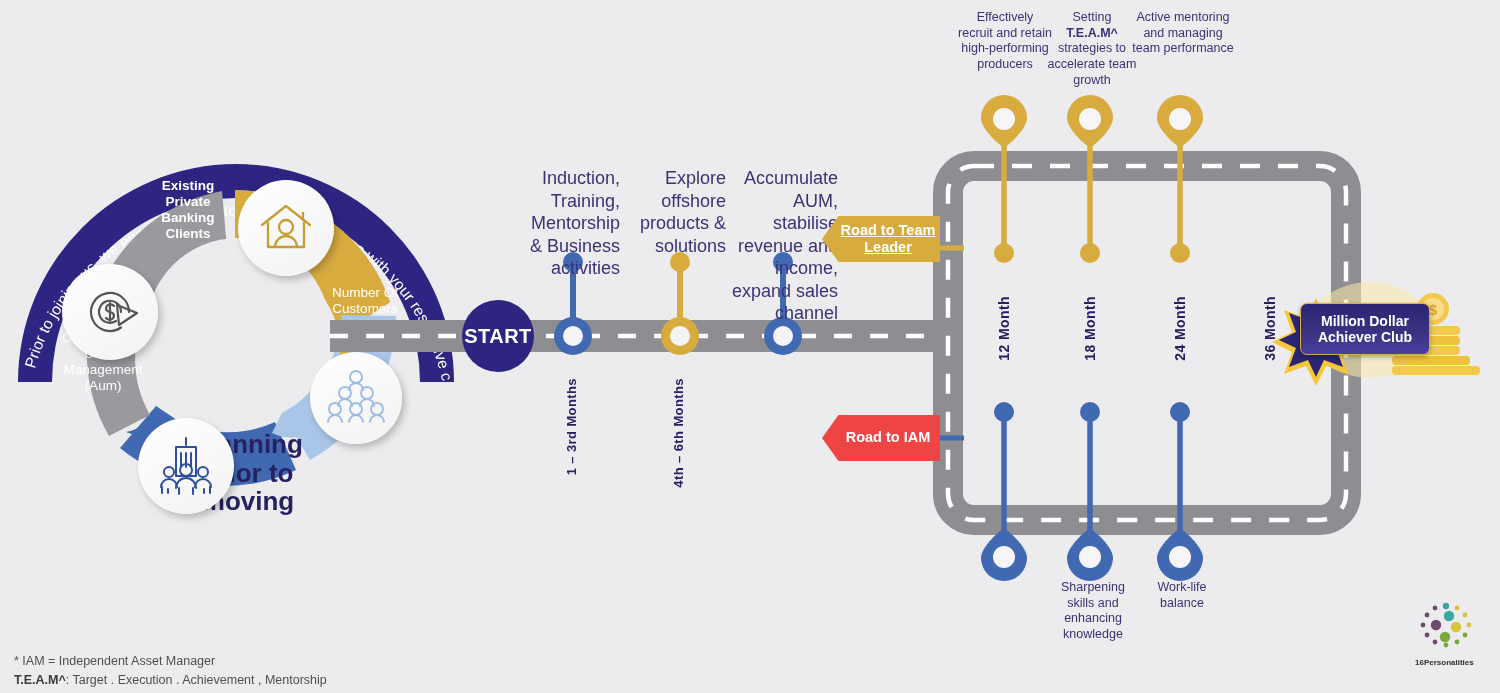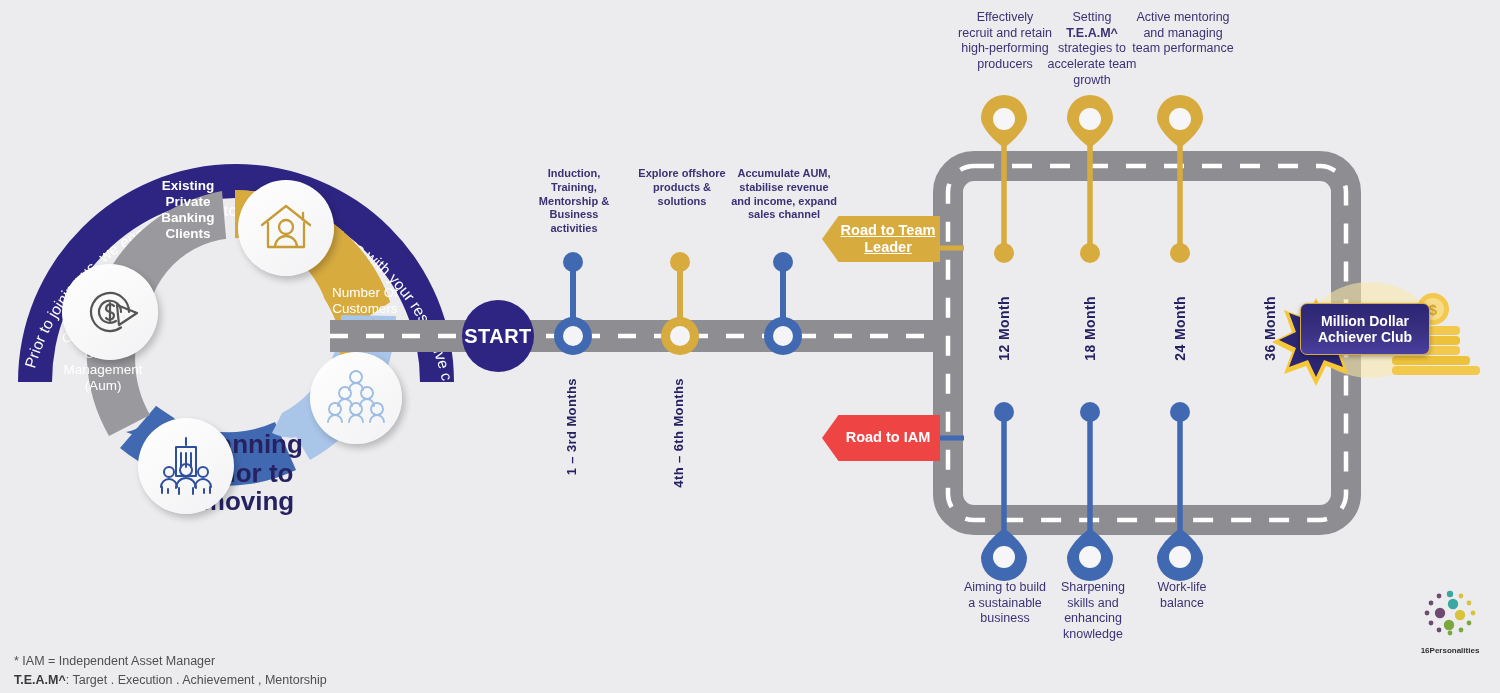--- a/index.html
+++ b/index.html
@@ -48,25 +48,24 @@
     width: 72px; height: 72px;
     border-radius: 50%;
     background: #2e2583;
     color: #fff;
     display: flex; align-items: center; justify-content: center;
     font-size: 20px; font-weight: bold; letter-spacing: .5px;
   }
 
   .stop-label-top {
     position: absolute;
-    text-align: center;
-    font-size: 11px;
+    text-align: right;
+    font-size: 18px;
     line-height: 1.25;
     color: #3b3275;
-    font-weight: bold;
   }
   .stop-label-vert {
     position: absolute;
     font-size: 13px;
     font-weight: bold;
     color: #262262;
     writing-mode: vertical-rl;
     transform: rotate(180deg);
     letter-spacing: .4px;
     white-space: nowrap;
@@ -116,21 +115,21 @@
   }
 
   
   #footnote {
     position: absolute; left: 14px; top: 652px;
     font-size: 12.5px; color: #4f4f4f; line-height: 1.55;
   }
   #footnote b { color: #3a3a3a; }
 
   
-  #logo { position: absolute; left: 1415px; top: 588px; width: 70px; text-align: center; }
+  #logo { position: absolute; left: 1415px; top: 600px; width: 70px; }
   #logo .caption { font-size: 8px; font-weight: bold; color: #2f2f2f; margin-top: 2px; }
 </style>
 </head>
 <body>
 
 <div id="stage">
 
   <div id="donut">
     <svg width="450" height="410" viewBox="0 0 450 410">
       <defs>
@@ -351,21 +350,20 @@
       <span>Active mentoring and managing team performance</span>
     </div>
 
     
     <div class="month-label" style="left:996px; top:296px;">12 Month</div>
     <div class="month-label" style="left:1082px; top:296px;">18 Month</div>
     <div class="month-label" style="left:1172px; top:296px;">24 Month</div>
     <div class="month-label" style="left:1262px; top:296px;">36 Month</div>
 
     
-    <div class="pin-label" style="left:960px; top:580px; width:90px;">Aiming to build a sustainable business</div>
     <div class="pin-label" style="left:1048px; top:580px; width:90px;">Sharpening skills and enhancing knowledge</div>
     <div class="pin-label" style="left:1138px; top:580px; width:88px;">Work-life balance</div>
 
     
     <div id="mdBadge">
       <div class="plate">
         <span>
           <span>Million Dollar</span><br>
           <span>Achiever Club</span>
         </span>

